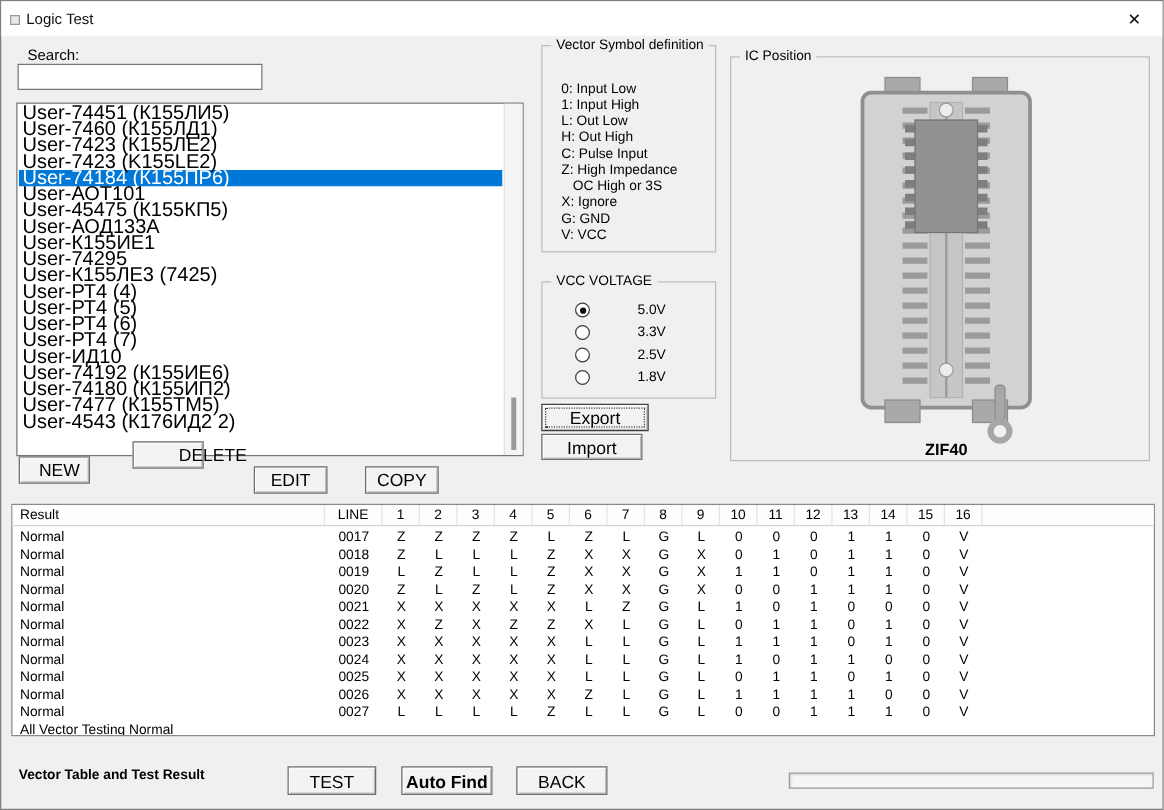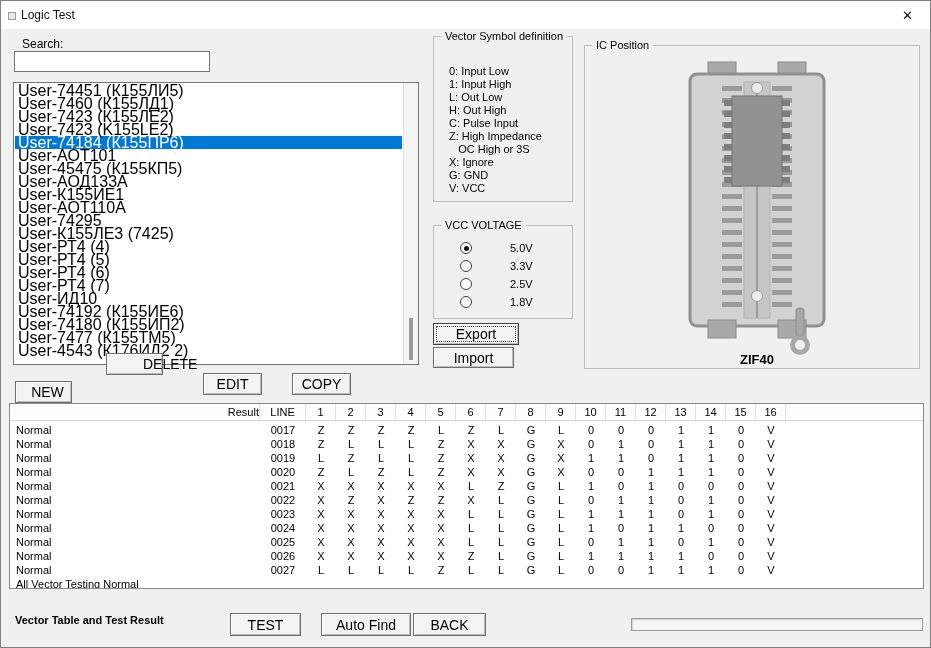--- a/index.html
+++ b/index.html
@@ -28,28 +28,28 @@
   .list-item { height:13px; line-height:13px; font-size:16px; padding-left:3px; white-space:nowrap; color:#000; }
   .list-item.selected { background:var(--sel,#0078d7); color:#fff; }
   .list-scrollbar { position:absolute; right:0; top:0; bottom:0; width:15px; background:#f4f4f4;
                     border-left:1px solid #e2e2e2; }
   .scroll-thumb { position:absolute; left:5px; width:4px; bottom:4px; height:42px; background:#9a9a9a; }
 
   
   .btn { position:absolute; height:22px; background:#f3f3f3; border:1px solid #6e6e6e;
          font-size:14px; font-family:"Liberation Sans",sans-serif; color:#000; text-align:center;
          box-shadow: inset 1px 1px 0 #fdfdfd, inset -1px -1px 0 #bdbdbd; cursor:pointer; }
-  .btn-new    { left:14px;  top:380px; width:57px;padding-left:8px; }
+  .btn-new    { left:14px;  top:364px; width:57px;padding-left:8px; }
   .btn-delete { left:105px; top:352px; width:57px;padding-left:36px; }
   .btn-edit   { left:202px; top:372px; width:59px; }
   .btn-copy   { left:291px; top:372px; width:59px; }
   .btn-export { left:432px; top:322px; width:86px; outline:1px dotted #4a4a4a; outline-offset:-4px; border-color:#3f3f3f; }
   .btn-import { left:432px; top:346px; width:81px; height:21px; }
   .btn-test   { left:229px; top:612px; width:71px; height:23px; }
-  .btn-auto   { left:320px; top:612px; width:90px; height:23px; }
+  .btn-auto   { left:320px; top:612px; width:73px; height:23px;font-weight:bold; }
   .btn-back   { left:412px; top:612px; width:73px; height:23px; }
 
   
   .groupbox { position:absolute; border:1px solid #bdbdbd; }
   .gb-title { position:absolute; top:-7px; left:7px; background:#f0f0f0; padding:0 4px; font-size:11px; }
   .gb-symbols { left:432px; top:35px; width:140px; height:166px; }
   .gb-vcc     { left:432px; top:224px; width:140px; height:94px; }
   .gb-ic      { left:583px; top:44px; width:336px; height:324px; }
 
   .sym-lines { position:absolute; left:15px; top:28px; right:4px; }
@@ -65,21 +65,21 @@
   
   .zif-svg { position:absolute; left:87px; top:12px; }
   .zif-label { position:absolute; left:87px; top:306px; width:170px; text-align:center;
                font-size:13px; font-weight:bold; }
 
   
   .table { position:absolute; left:8px; top:402px; width:915px; height:186px; background:#fff;
            border:1px solid #8a8a8a; font-size:11px; overflow:hidden; }
   .thead { display:flex; height:17px; line-height:16px; border-bottom:1px solid #d6d6d6; background:#fdfdfd; }
   .th { border-right:1px solid #e3e3e3; text-align:center; overflow:hidden; }
-  .th.c-result { text-align:right; padding-left:6px; }
+  .th.c-result { text-align:left; padding-left:6px; }
   .c-result { width:250px; flex:none; }
   .c-line { width:46px; flex:none; text-align:center; }
   .c-pin { width:30px; flex:none; text-align:center; }
   .c-fill { flex:1; border-right:none !important; }
   .tbody { padding-top:2px; }
   .tr { display:flex; height:14px; line-height:14px; }
   .td { overflow:hidden; }
   .td.c-result { padding-left:6px; }
   .tr.footer { display:block; padding-left:6px; }
 
@@ -107,21 +107,20 @@
     <div class="list-items" id="device-list">
         <div class="list-item">User-74451 (К155ЛИ5)</div>
         <div class="list-item">User-7460 (К155ЛД1)</div>
         <div class="list-item">User-7423 (К155ЛЕ2)</div>
         <div class="list-item">User-7423 (K155LE2)</div>
         <div class="list-item selected">User-74184 (К155ПР6)</div>
         <div class="list-item">User-АОТ101</div>
         <div class="list-item">User-45475 (К155КП5)</div>
         <div class="list-item">User-АОД133А</div>
         <div class="list-item">User-К155ИЕ1</div>
-        <div class="list-item">User-АОТ110А</div>
         <div class="list-item">User-74295</div>
         <div class="list-item">User-К155ЛЕ3 (7425)</div>
         <div class="list-item">User-РТ4 (4)</div>
         <div class="list-item">User-РТ4 (5)</div>
         <div class="list-item">User-РТ4 (6)</div>
         <div class="list-item">User-РТ4 (7)</div>
         <div class="list-item">User-ИД10</div>
         <div class="list-item">User-74192 (К155ИЕ6)</div>
         <div class="list-item">User-74180 (К155ИП2)</div>
         <div class="list-item">User-7477 (К155ТМ5)</div>

